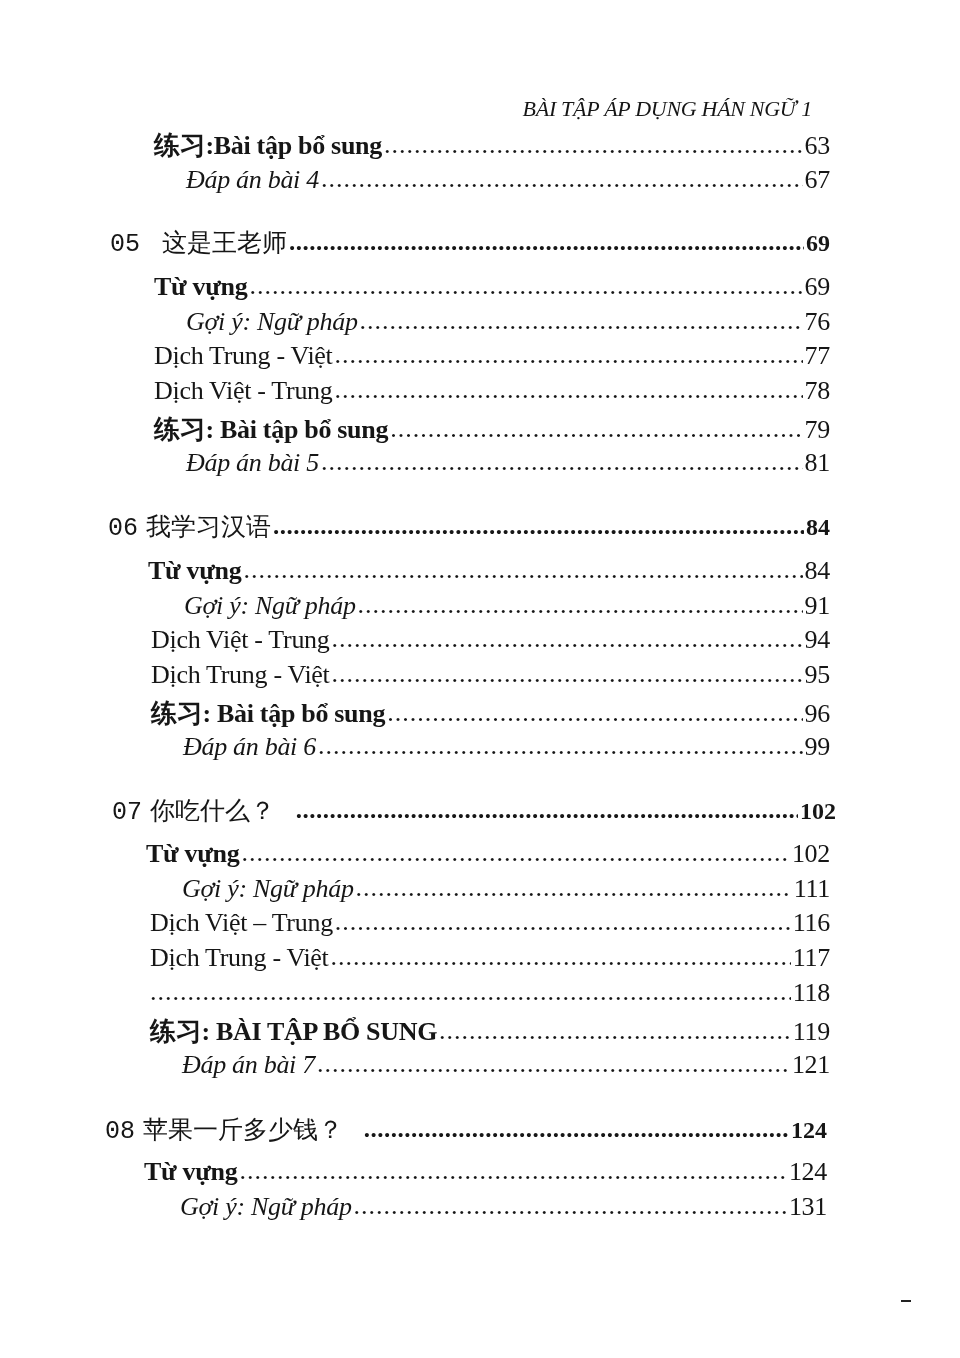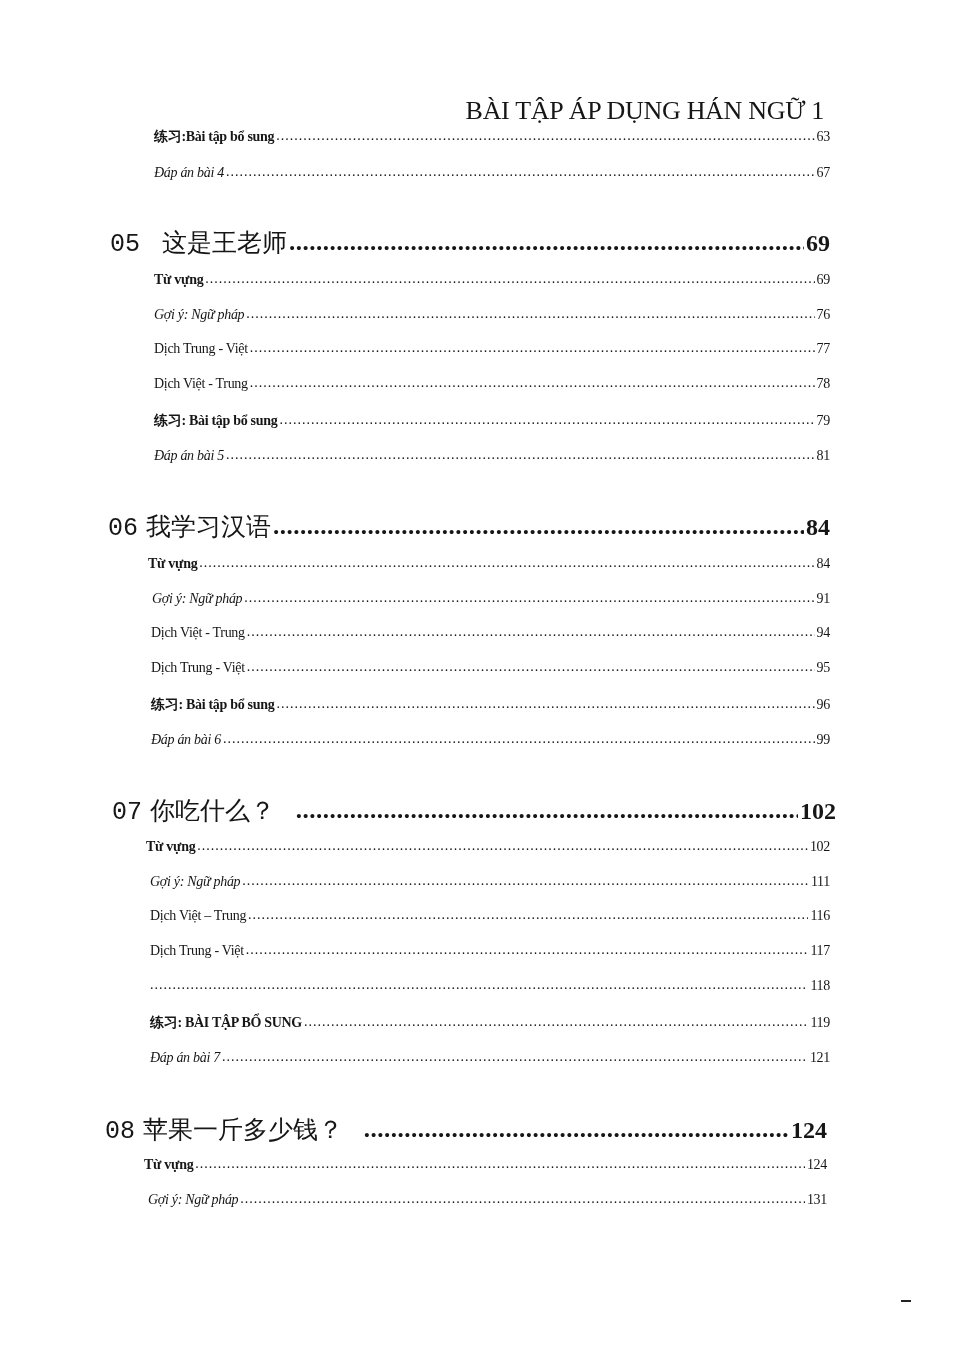--- a/index.html
+++ b/index.html
@@ -1,34 +1,34 @@
 <!DOCTYPE html>
 <html><head>
 <meta charset="utf-8">
 <style>
   html, body { margin: 0; padding: 0; background: #ffffff; }
   body { width: 960px; height: 1358px; position: relative; overflow: hidden;
          font-family: "Liberation Serif", "DejaVu Serif", serif; color: #161616; }
   .header { position: absolute; top: 96px; left: 110px; width: 718px; height: 28px; }
   .hdr-left { position: absolute; left: 0; top: 0; font-style: italic; font-size: 21px;
               text-decoration: underline; text-decoration-style: dotted; text-underline-offset: 3px; letter-spacing: -0.3px; }
-  .hdr-right { position: absolute; right: 4px; top: 0; font-size: 26px; letter-spacing: -0.3px; }
+  .hdr-right { position: absolute; right: 16px; top: 0; font-style: italic; font-size: 22px; letter-spacing: -0.3px; }
   .toc-line { position: absolute; display: flex; align-items: baseline; height: 30px; }
   .toc-line .label { white-space: nowrap; padding-right: 2px; }
   .toc-line .dots { flex: 1; overflow: hidden; white-space: nowrap; position: relative; top: -1px; letter-spacing: 1px; }
   .toc-line .dots::before { content: "................................................................................................................................................................................................................................"; }
   .toc-line .page { white-space: nowrap; padding-left: 2px; }
-  .sub { font-size: 14px; letter-spacing: -0.3px; }
+  .sub { font-size: 26px; letter-spacing: -0.3px; }
   .chap { font-size: 25px; height: 36px; }
   .chap .dots { font-weight: bold; letter-spacing: 0.5px; }
   .chap .page { font-weight: bold; font-size: 24px; }
   .chap .label .num { margin-right: 8px; font-family: Liberation Mono, monospace; }
   .chap.wide .label .num { margin-right: 22px; }
   .bold .label { font-weight: bold; }
-  .ital .label { font-style: italic; }
+  .ital .label { font-style: italic; margin-left: 32px; }
   .stray-mark { position: absolute; left: 901px; top: 1300px; width: 10px; height: 2px; background: #222; }
 </style>
 </head>
 <body>
 
 <div class="header">
   <span class="hdr-right">BÀI TẬP ÁP DỤNG HÁN NGỮ 1</span>
 </div>
 
 <div class="toc-line sub bold" style="top:128px;left:154px;width:676px;">

